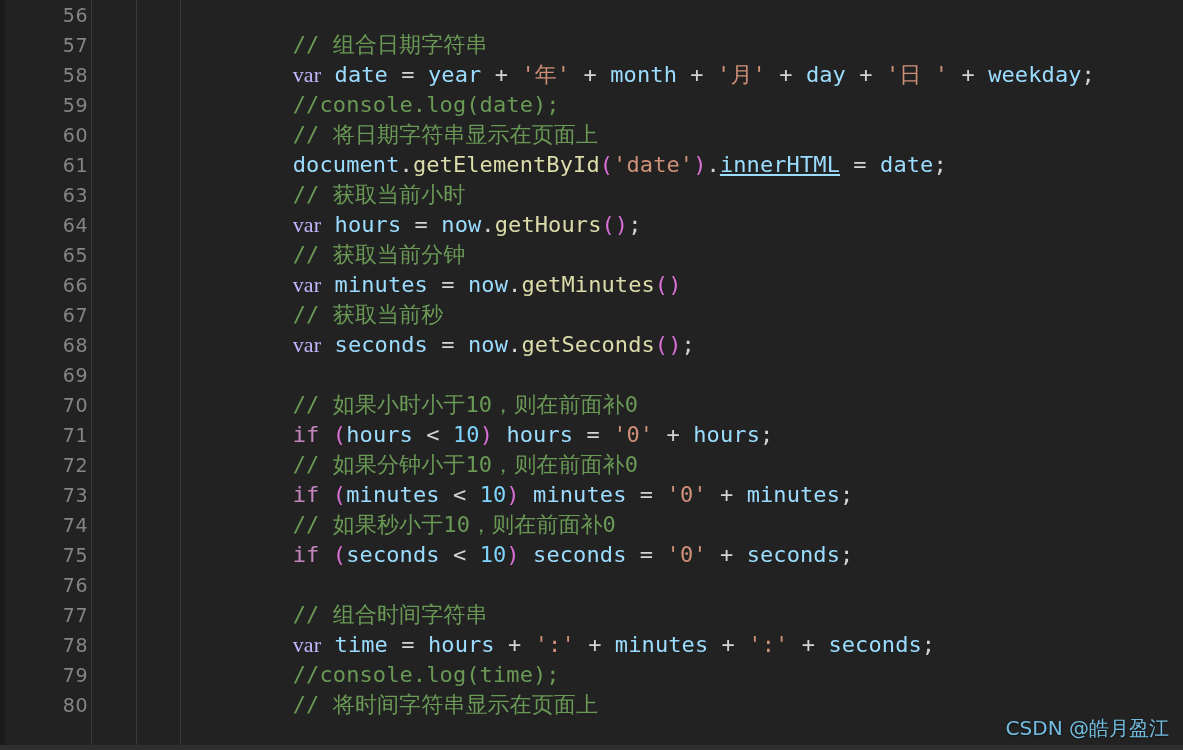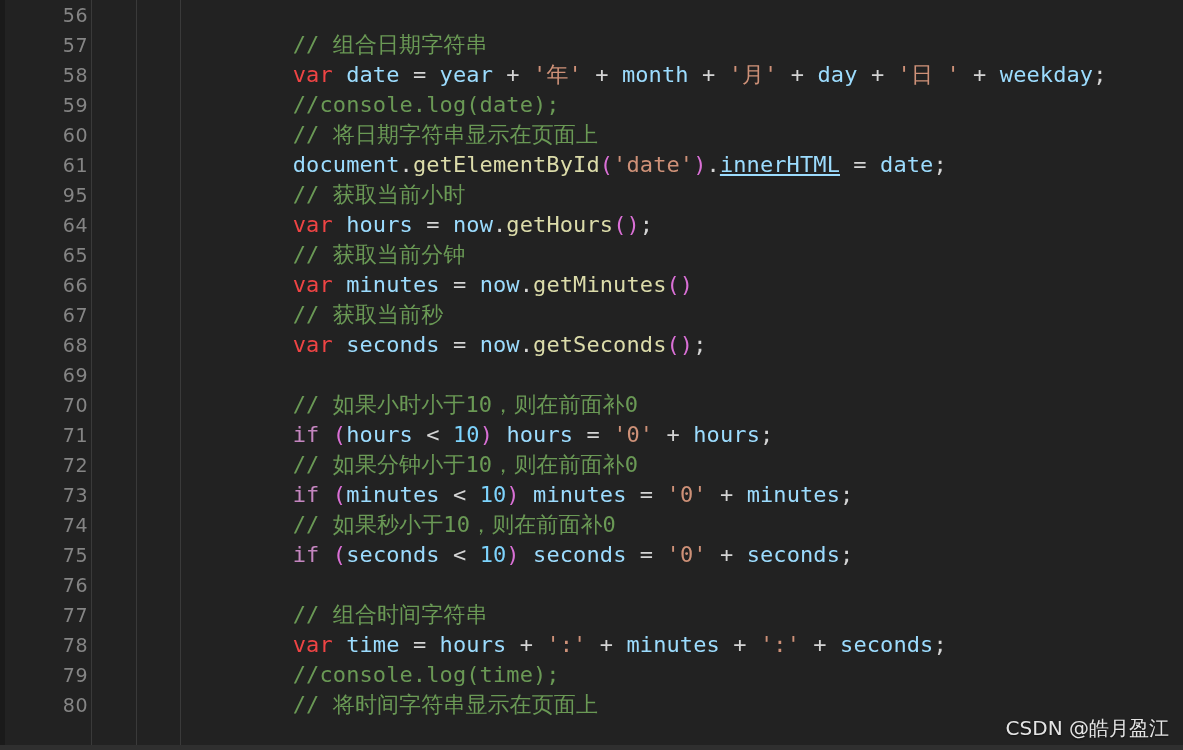--- a/index.html
+++ b/index.html
@@ -87,35 +87,35 @@
     position: absolute;
     left: 186px;
     top: 0;
     font-size: 22px;
     color: #d4d4d4;
     letter-spacing: 0.1px;
   }
 
   
   .t-com  { color: #6a9955; }
-  .t-kw   { color: #ef4444; }
+  .t-kw   { color: #c4b5fd; font-family: Liberation Serif, serif; }
   .t-ctl  { color: #c586c0; text-align: right; }
   .t-var  { color: #9cdcfe; }
   .t-fn   { color: #dcdcaa; }
   .t-str  { color: #ce9178; }
   .t-num  { color: #7dd3fc; }
   .t-pun  { color: #d4d4d4; }
   .t-par  { color: #da70d6; }
   .t-prop { color: #9cdcfe; text-decoration: underline; }
 
   .watermark {
     position: absolute;
     right: 14px;
     bottom: 8px;
-    color: #ffffff;
+    color: #7dd3fc;
     opacity: 0.88;
     font-size: 20px;
     font-family: "DejaVu Sans", "Liberation Sans", sans-serif;
     z-index: 8;
     white-space: nowrap;
     text-shadow: 0 1px 2px rgba(0,0,0,0.6);
   }
 </style>
 </head>
 <body>
@@ -124,21 +124,21 @@
 
   <div class="edge-strip"></div>
 
   <div class="code-area" id="code-area">
       <div class="line"><span class="lno">56</span><span class="ltext"></span></div>
       <div class="line"><span class="lno">57</span><span class="ltext"><span class="t-pun">        </span><span class="t-com">// 组合日期字符串</span></span></div>
       <div class="line"><span class="lno">58</span><span class="ltext"><span class="t-pun">        </span><span class="t-kw">var</span><span class="t-pun"> </span><span class="t-var">date</span><span class="t-pun"> = </span><span class="t-var">year</span><span class="t-pun"> + </span><span class="t-str">'年'</span><span class="t-pun"> + </span><span class="t-var">month</span><span class="t-pun"> + </span><span class="t-str">'月'</span><span class="t-pun"> + </span><span class="t-var">day</span><span class="t-pun"> + </span><span class="t-str">'日 '</span><span class="t-pun"> + </span><span class="t-var">weekday</span><span class="t-pun">;</span></span></div>
       <div class="line"><span class="lno">59</span><span class="ltext"><span class="t-pun">        </span><span class="t-com">//console.log(date);</span></span></div>
       <div class="line"><span class="lno">60</span><span class="ltext"><span class="t-pun">        </span><span class="t-com">// 将日期字符串显示在页面上</span></span></div>
       <div class="line"><span class="lno">61</span><span class="ltext"><span class="t-pun">        </span><span class="t-var">document</span><span class="t-pun">.</span><span class="t-fn">getElementById</span><span class="t-par">(</span><span class="t-str">'date'</span><span class="t-par">)</span><span class="t-pun">.</span><span class="t-prop">innerHTML</span><span class="t-pun"> = </span><span class="t-var">date</span><span class="t-pun">;</span></span></div>
-      <div class="line"><span class="lno">95</span><span class="ltext"><span class="t-pun">        </span><span class="t-com">// 获取当前小时</span></span></div>
+      <div class="line"><span class="lno">63</span><span class="ltext"><span class="t-pun">        </span><span class="t-com">// 获取当前小时</span></span></div>
       <div class="line"><span class="lno">64</span><span class="ltext"><span class="t-pun">        </span><span class="t-kw">var</span><span class="t-pun"> </span><span class="t-var">hours</span><span class="t-pun"> = </span><span class="t-var">now</span><span class="t-pun">.</span><span class="t-fn">getHours</span><span class="t-par">()</span><span class="t-pun">;</span></span></div>
       <div class="line"><span class="lno">65</span><span class="ltext"><span class="t-pun">        </span><span class="t-com">// 获取当前分钟</span></span></div>
       <div class="line"><span class="lno">66</span><span class="ltext"><span class="t-pun">        </span><span class="t-kw">var</span><span class="t-pun"> </span><span class="t-var">minutes</span><span class="t-pun"> = </span><span class="t-var">now</span><span class="t-pun">.</span><span class="t-fn">getMinutes</span><span class="t-par">()</span></span></div>
       <div class="line"><span class="lno">67</span><span class="ltext"><span class="t-pun">        </span><span class="t-com">// 获取当前秒</span></span></div>
       <div class="line"><span class="lno">68</span><span class="ltext"><span class="t-pun">        </span><span class="t-kw">var</span><span class="t-pun"> </span><span class="t-var">seconds</span><span class="t-pun"> = </span><span class="t-var">now</span><span class="t-pun">.</span><span class="t-fn">getSeconds</span><span class="t-par">()</span><span class="t-pun">;</span></span></div>
       <div class="line"><span class="lno">69</span><span class="ltext"></span></div>
       <div class="line"><span class="lno">70</span><span class="ltext"><span class="t-pun">        </span><span class="t-com">// 如果小时小于10，则在前面补0</span></span></div>
       <div class="line"><span class="lno">71</span><span class="ltext"><span class="t-pun">        </span><span class="t-ctl">if</span><span class="t-pun"> </span><span class="t-par">(</span><span class="t-var">hours</span><span class="t-pun"> &lt; </span><span class="t-num">10</span><span class="t-par">)</span><span class="t-pun"> </span><span class="t-var">hours</span><span class="t-pun"> = </span><span class="t-str">'0'</span><span class="t-pun"> + </span><span class="t-var">hours</span><span class="t-pun">;</span></span></div>
       <div class="line"><span class="lno">72</span><span class="ltext"><span class="t-pun">        </span><span class="t-com">// 如果分钟小于10，则在前面补0</span></span></div>
       <div class="line"><span class="lno">73</span><span class="ltext"><span class="t-pun">        </span><span class="t-ctl">if</span><span class="t-pun"> </span><span class="t-par">(</span><span class="t-var">minutes</span><span class="t-pun"> &lt; </span><span class="t-num">10</span><span class="t-par">)</span><span class="t-pun"> </span><span class="t-var">minutes</span><span class="t-pun"> = </span><span class="t-str">'0'</span><span class="t-pun"> + </span><span class="t-var">minutes</span><span class="t-pun">;</span></span></div>

